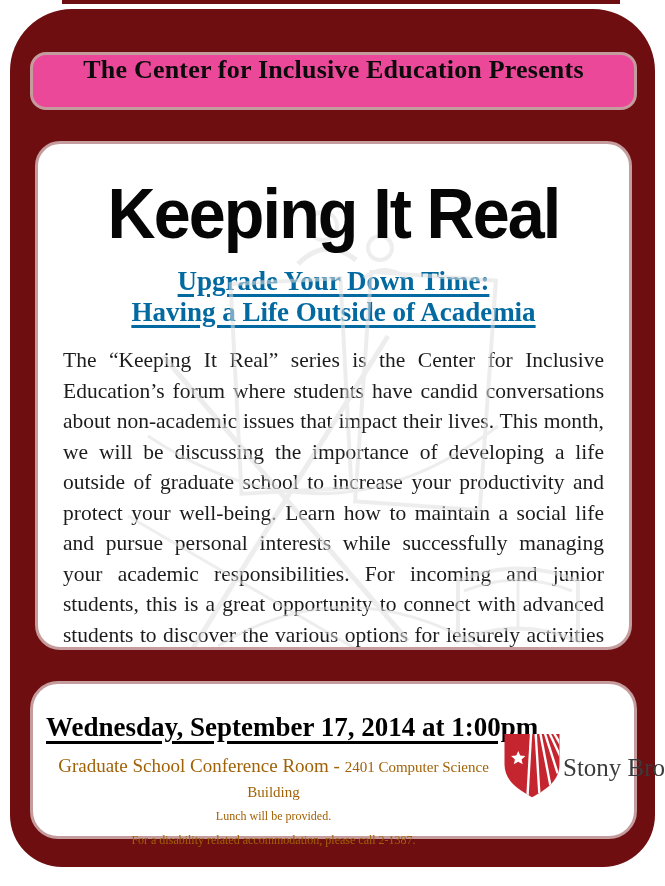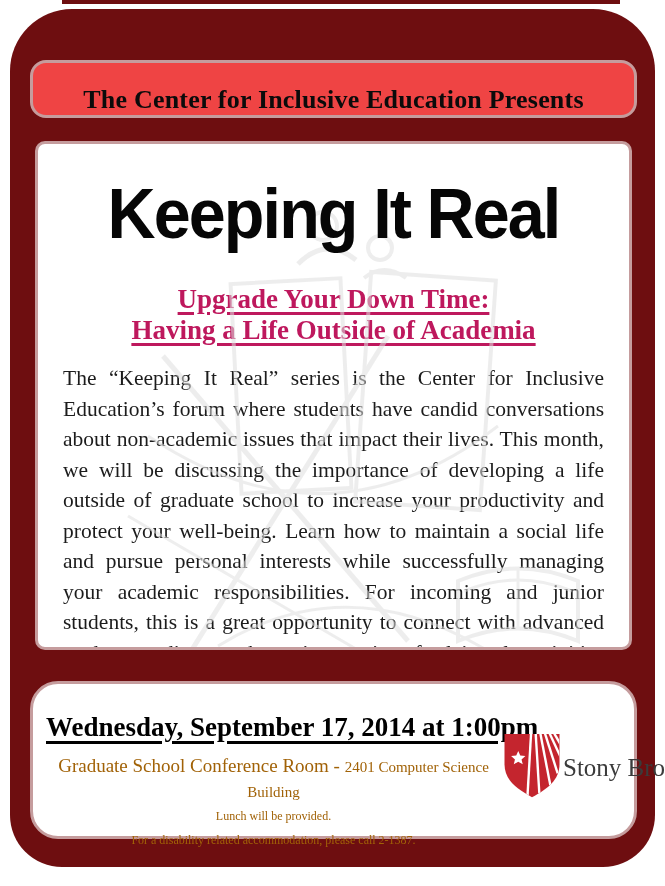--- a/index.html
+++ b/index.html
@@ -1,31 +1,31 @@
 <!DOCTYPE html>
 <html><head>
 <meta charset="utf-8">
 <style>
   html,body{margin:0;padding:0;background:#ffffff;}
   .page{position:relative;width:665px;height:886px;background:#ffffff;overflow:hidden;
         font-family:"Liberation Serif",serif;}
   .top-strip{position:absolute;left:62px;top:0;width:558px;height:4px;background:#6E0E10;}
   .frame{position:absolute;left:10px;top:9px;width:645px;height:858px;background:#6E0E10;
          border-radius:62px 62px 52px 52px;}
-  .banner{position:absolute;left:30px;top:60px;width:601px;height:52px;background:#ef4444;
-          border:3px solid #C59C9D;border-radius:16px;display:flex;align-items:flex-end;justify-content:center;}
+  .banner{position:absolute;left:30px;top:52px;width:601px;height:52px;background:#ec4899;
+          border:3px solid #C59C9D;border-radius:16px;display:flex;align-items:flex-start;justify-content:center;}
   .banner-text{font-weight:bold;font-size:26px;color:#0b0b0b;letter-spacing:.2px;}
   .main-card{position:absolute;left:35px;top:141px;width:591px;height:503px;background:#ffffff;
-             border:3px solid #C59C9D;border-radius:10px;overflow:hidden;}
+             border:3px solid #C59C9D;border-radius:25px;overflow:hidden;}
   .watermark{position:absolute;left:30px;top:12px;width:530px;height:480px;opacity:.55;pointer-events:none;}
   .main-inner{position:relative;width:100%;height:100%;}
   .title{margin-top:30px;text-align:center;font-family:"Liberation Sans",sans-serif;font-weight:bold;
          font-size:70px;letter-spacing:-2px;color:#060606;transform:scaleX(.95);transform-origin:center;
          white-space:nowrap;}
-  .subtitle{margin-top:30px;text-align:center;color:#be185d;font-weight:bold;font-size:27px;line-height:31px;}
+  .subtitle{margin-top:12px;text-align:center;color:#0369a1;font-weight:bold;font-size:27px;line-height:31px;}
   .subtitle span{text-decoration:underline;text-decoration-thickness:2.5px;text-underline-offset:4px;display:inline-block;}
   .body-text{margin:17px 25px 0 25px;text-align:justify;font-size:21.5px;line-height:30.5px;color:#1c1c1c;}
   .footer-card{position:absolute;left:30px;top:681px;width:601px;height:152px;background:#ffffff;
                border:3px solid #C59C9D;border-radius:28px;display:flex;}
   .footer-left{width:468px;padding:28px 0 0 13px;box-sizing:border-box;}
   .date-line{font-weight:bold;font-size:27px;color:#000;white-space:nowrap;
              text-decoration:underline;text-decoration-thickness:2.5px;text-underline-offset:5px;}
   .footer-lines{margin-top:11px;text-align:center;color:#a16207;}
   .loc-line{font-size:19px;line-height:24px;}
   .loc-detail{font-size:15px;}

